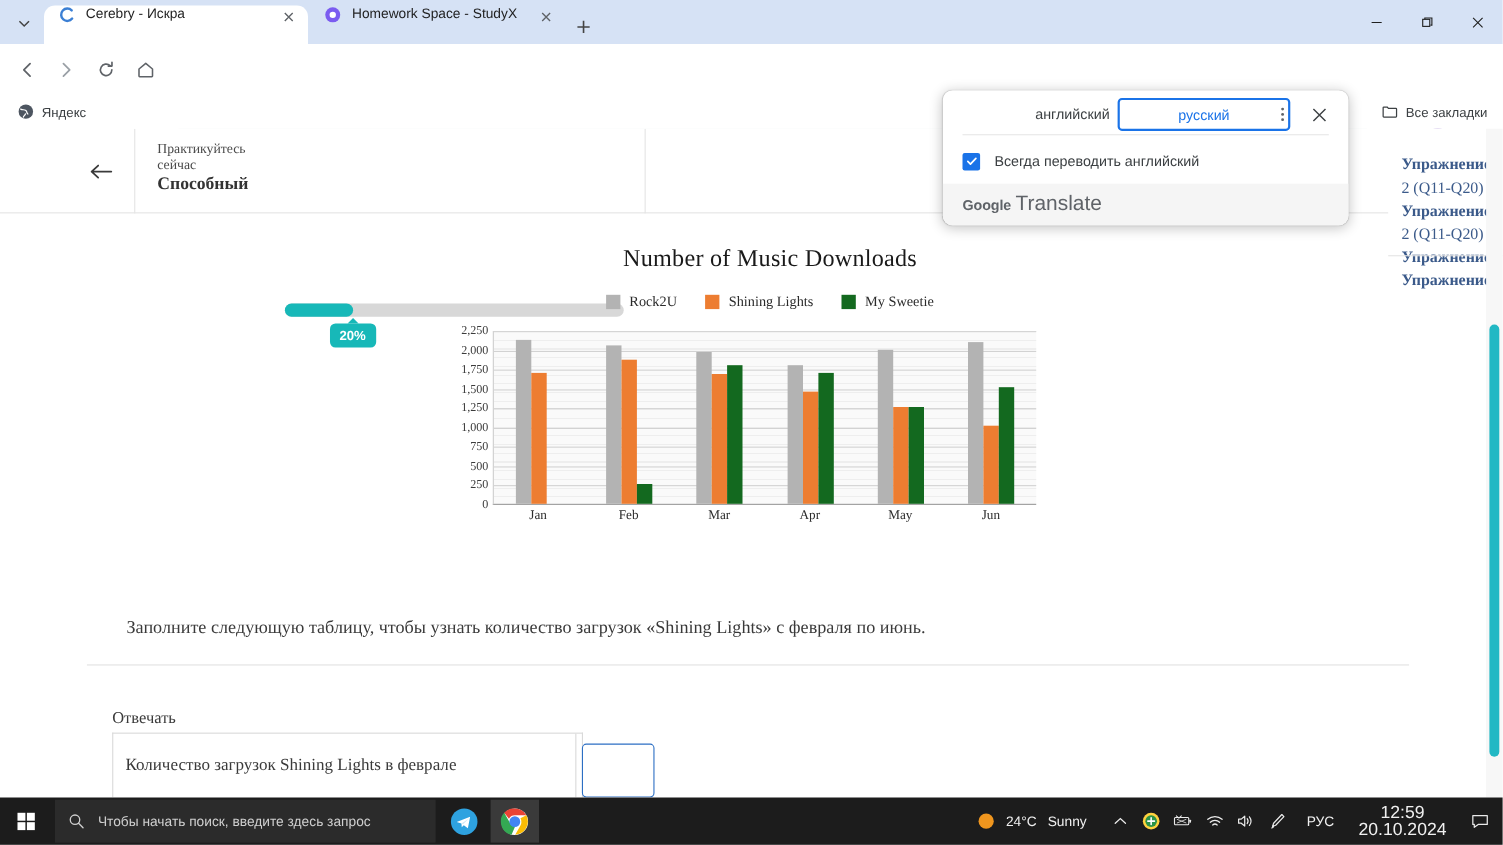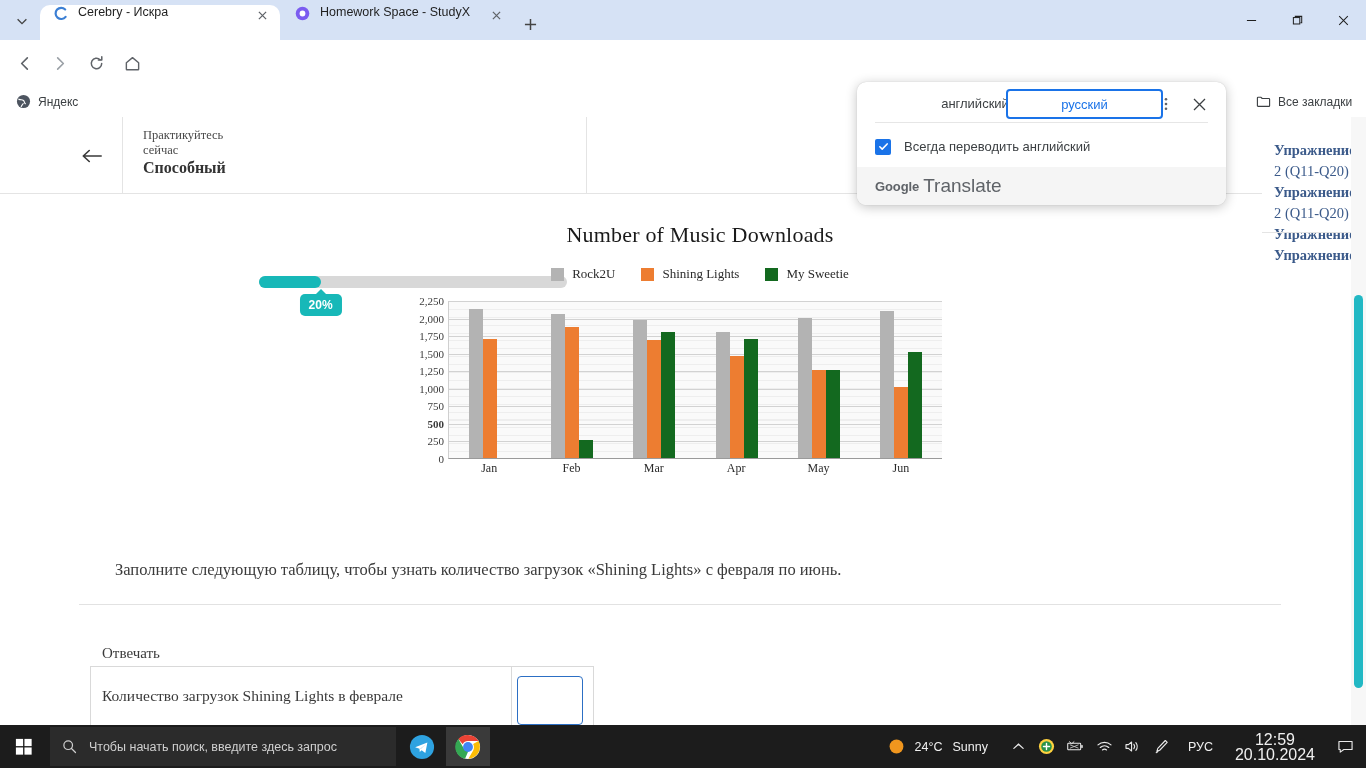--- a/index.html
+++ b/index.html
@@ -178,21 +178,21 @@
   
   .qtext {
     position:absolute; left:115px; top:443px; width:1050px;
     font-family:"Liberation Serif", serif; font-size:16.5px; color:#3a3a3a;
   }
   .qrule { position:absolute; left:79px; top:487px; width:1202px; height:1px; background:#e2e2e2; }
   .ans-label {
     position:absolute; left:102px; top:528px;
     font-family:"Liberation Serif", serif; font-size:15px; color:#3a3a3a;
   }
-  .ans-table { position:absolute; left:90px; top:549px; width:504px; height:59px; border:1px solid #d9d9d9; border-bottom:none;text-decoration:underline; }
+  .ans-table { position:absolute; left:102px; top:549px; width:428px; height:59px; border:1px solid #d9d9d9; border-bottom:none;text-decoration:underline; }
   .ans-cell {
     position:absolute; left:0; top:0; width:421px; height:58px;
     display:flex; align-items:center; padding-left:11px;
     border-right:1px solid #d9d9d9;
     font-family:"Liberation Serif", serif; font-size:15.5px; color:#3a3a3a;
   }
   .ans-input {
     position:absolute; left:426px; top:9px; width:66px; height:49px;
     border:1.6px solid #2c6fc4; border-radius:4px; background:#fff;
     font-family:"Liberation Serif", serif; font-size:15px; padding:0 6px; outline:none;
@@ -208,21 +208,21 @@
     background:#fff; border-radius:9px;
     box-shadow:0 2px 12px rgba(0,0,0,.24), 0 0 1px rgba(0,0,0,.2);
     overflow:hidden; z-index:40;
   }
   .tp-head { position:relative; height:44px; }
   .tp-lang {
     position:absolute; top:7px; height:30px; display:flex; align-items:center;
     justify-content:center; font-size:13px; cursor:pointer; border-radius:4px;
   }
   .tp-lang.off { left:43px; width:150px; color:#3c4043; border-bottom:1px solid transparent; }
-  .tp-lang.on  { left:149px; width:157px; color:#1a73e8; border:2px solid #1a73e8; font-weight:500; }
+  .tp-lang.on  { left:159px; width:157px; color:#1a73e8; border:2px solid #1a73e8; font-weight:500; }
   .tp-kebab { position:absolute; left:297px; top:10px; width:24px; height:24px; display:flex; align-items:center; justify-content:center; cursor:pointer; }
   .tp-kebab svg { width:14px; height:14px; }
   .tp-close { position:absolute; left:330px; top:10px; width:24px; height:24px; display:flex; align-items:center; justify-content:center; cursor:pointer; }
   .tp-close svg { width:13px; height:13px; }
   .tp-underline { position:absolute; left:18px; top:40px; width:333px; height:1px; background:#e6e6e6; }
   .tp-check { position:relative; height:41px; display:flex; align-items:center; padding-left:18px; cursor:pointer; }
   .tp-box { width:16px; height:16px; background:#1a73e8; border-radius:2px; display:flex; align-items:center; justify-content:center; margin-right:13px; flex:none; }
   .tp-box svg { width:11px; height:11px; }
   .tp-check span { font-size:13px; color:#3c4043; }
   .tp-foot { background:#f5f5f5; height:38px; display:flex; align-items:center; padding-left:18px; }
@@ -436,21 +436,21 @@
           </div>
           <div class="leg">
             <span class="leg-sw" style="background: rgb(19, 105, 31);"></span>
             <span>My Sweetie</span>
           </div>
         </div>
       <div class="plot">
         <div class="yaxis" id="yaxis">
             <div class="ytick" style="top: 158px;">0</div>
             <div class="ytick" style="top: 140.444px;">250</div>
-            <div class="ytick" style="top: 122.889px; font-weight: bold;">500</div>
+            <div class="ytick" style="top: 122.889px;">500</div>
             <div class="ytick" style="top: 105.333px;">750</div>
             <div class="ytick" style="top: 87.7778px;">1,000</div>
             <div class="ytick" style="top: 70.2222px;">1,250</div>
             <div class="ytick" style="top: 52.6667px;">1,500</div>
             <div class="ytick" style="top: 35.1111px;">1,750</div>
             <div class="ytick" style="top: 17.5556px;">2,000</div>
             <div class="ytick" style="top: 0px;">2,250</div>
           </div>
         <div class="plotarea">
           <div id="majgrid">

